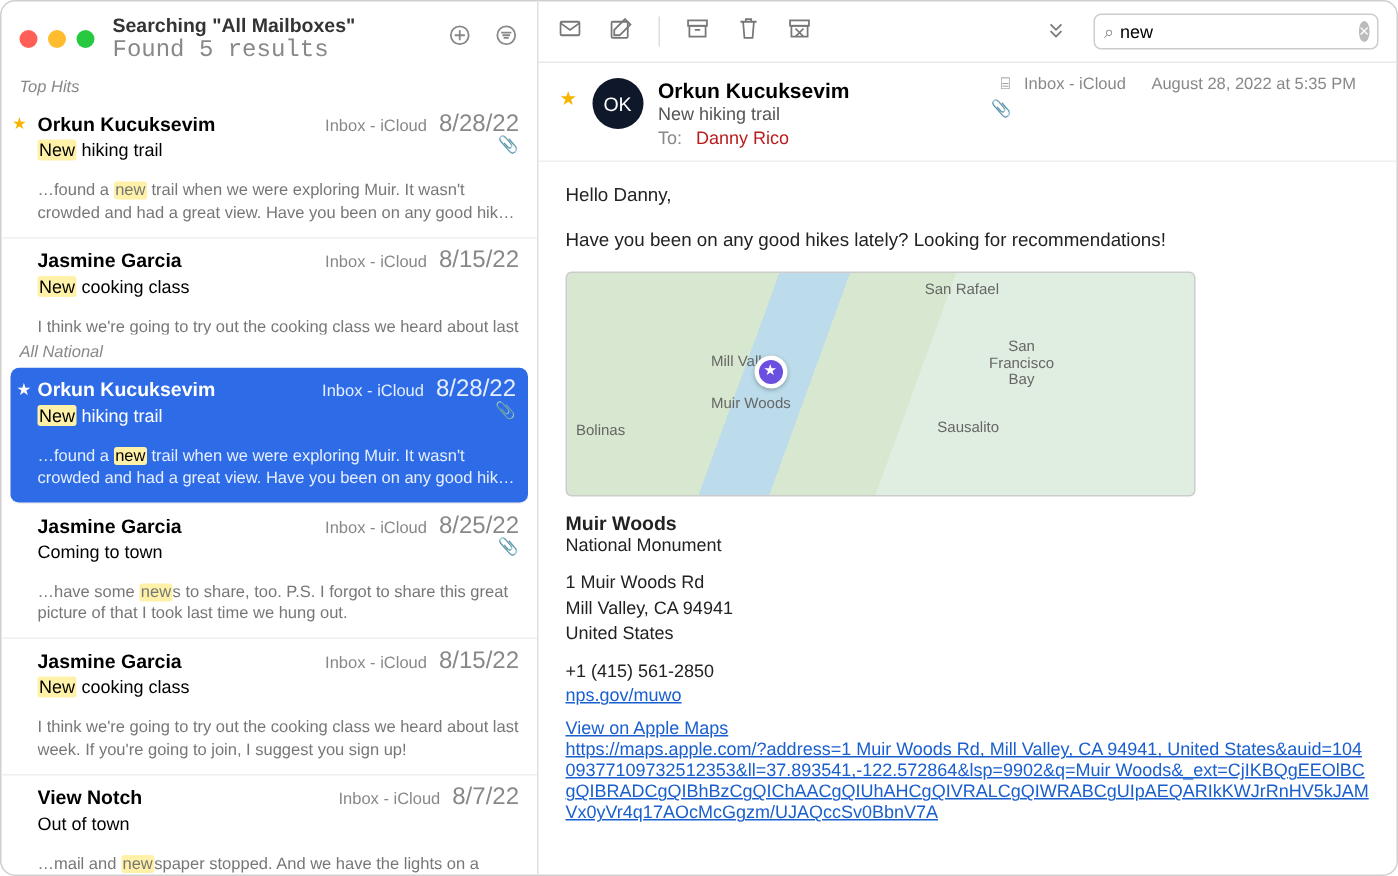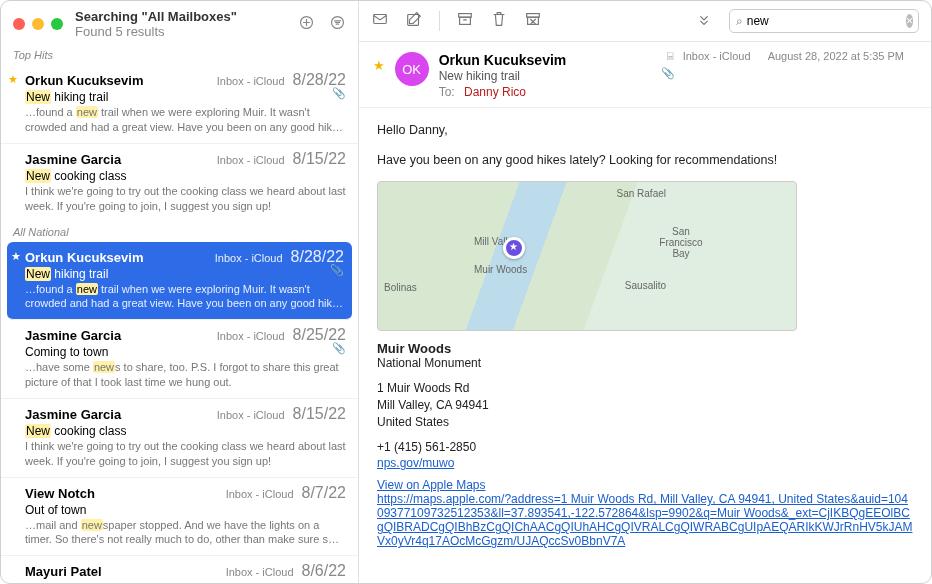--- a/index.html
+++ b/index.html
@@ -7,54 +7,54 @@
 .app { display:flex; height:100%; }
 .left { width:358px; border-right:1px solid #e0e0e0; display:flex; flex-direction:column; }
 .right { flex:1; display:flex; flex-direction:column; }
 
 .titlebar { display:flex; align-items:center; padding:8px 12px 4px; gap:12px; }
 .traffic { display:flex; gap:7px; }
 .tl { width:12px; height:12px; border-radius:50%; }
 .tred{background:#ff5f57}.tyel{background:#febc2e}.tgrn{background:#28c840}
 .titletext { flex:1; }
 .titletext .t1 { font-size:13px; font-weight:600; color:#333; }
-.titletext .t2 { font-size:13px; color:#888; }
+.titletext .t2 { font-size:16px; color:#888;font-family:Liberation Mono, monospace; }
 .tbicons { display:flex; gap:14px; color:#888; }
 .tbicons svg{width:17px;height:17px;stroke:#888;fill:none;stroke-width:1.4}
 
 .section-header { font-size:11px; color:#888; padding:6px 12px 4px;font-style:italic; }
 .list { overflow:hidden; }
 .item { padding:6px 12px 8px 24px; position:relative; border-bottom:1px solid #f0f0f0; }
 .item.sel { background:#2e6be6; color:#fff; border-radius:6px; margin:0 6px; padding-left:18px; padding-right:8px; }
 .item .row1 { display:flex; align-items:baseline; }
 .item .name { font-weight:600; font-size:13px; flex:1; }
 .item .mailbox { font-size:11px; color:#888; margin-right:8px; }
 .item .date { font-size:16px; color:#888; }
 .item.sel .mailbox,.item.sel .date,.item.sel .preview{color:#e6efff;}
 .item .subj { font-size:12px; margin-top:1px; }
-.item .preview { font-size:11px; color:#777; line-height:1.35; margin-top:1px; max-height:2.7em; overflow:hidden; }
+.item .preview { font-size:11px; color:#777; line-height:1.35; margin-top:13px; max-height:2.7em; overflow:hidden; }
 .star { position:absolute; left:7px; top:8px; color:#f7b500; font-size:11px; }
 .item.sel .star{left:4px;color:#fff}
 .clip-mini{position:absolute;right:12px;top:22px;color:#999;font-size:11px}
 .item.sel .clip-mini{right:8px;color:#e6efff}
 mark { background:#fff2a8; color:inherit; padding:0 1px; border-radius:2px; }
 .item.sel mark { background:#fff2a8; color:#000; }
 
 .toolbar { display:flex; align-items:center; padding:8px 12px; gap:16px; border-bottom:1px solid #e8e8e8; }
 .toolbar .spacer{flex:1}
 .tbtn svg{width:18px;height:18px;stroke:#777;fill:none;stroke-width:1.3}
 .divider{width:1px;height:20px;background:#ddd}
 .search { display:flex; align-items:center; background:#fff; border:1px solid #ccc; border-radius:5px; padding:2px 6px; width:190px; }
 .search input { border:none; outline:none; font-size:12px; flex:1; padding:2px 4px; }
 .search .mag{color:#888;font-size:12px}
 .search .clr{width:14px;height:14px;background:#bbb;border-radius:50%;display:flex;align-items:center;justify-content:center;color:#fff;font-size:9px}
 
 .msg-header { padding:10px 14px 8px; border-bottom:1px solid #eee; position:relative; display:flex; gap:10px; }
 .msg-star{color:#f7b500;font-size:13px;margin-top:6px}
-.avatar { width:34px; height:34px; border-radius:50%; background:#d946ef; color:#fff; display:flex; align-items:center; justify-content:center; font-size:13px; font-weight:500; }
+.avatar { width:34px; height:34px; border-radius:50%; background:#0f172a; color:#fff; display:flex; align-items:center; justify-content:center; font-size:13px; font-weight:500; }
 .msg-info{flex:1}
 .msg-info .from{font-weight:600;font-size:14px}
 .msg-info .subj2{font-size:12px;color:#555;margin-top:1px}
 .msg-info .to{font-size:12px;color:#888;margin-top:2px}
 .msg-info .to .lbl{color:#888;margin-right:6px}
 .msg-info .to .val{color:#b91c1c}
 .msg-meta { position:absolute; right:27px; top:8px; text-align:left; font-size:11px; color:#888; }
 .msg-meta .line1 span{margin-left:6px}
 .msg-meta .clip{margin-top:4px}
 

